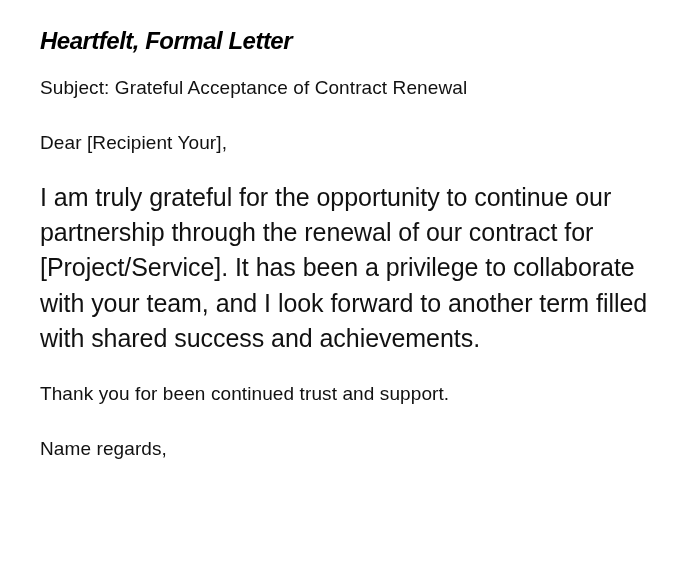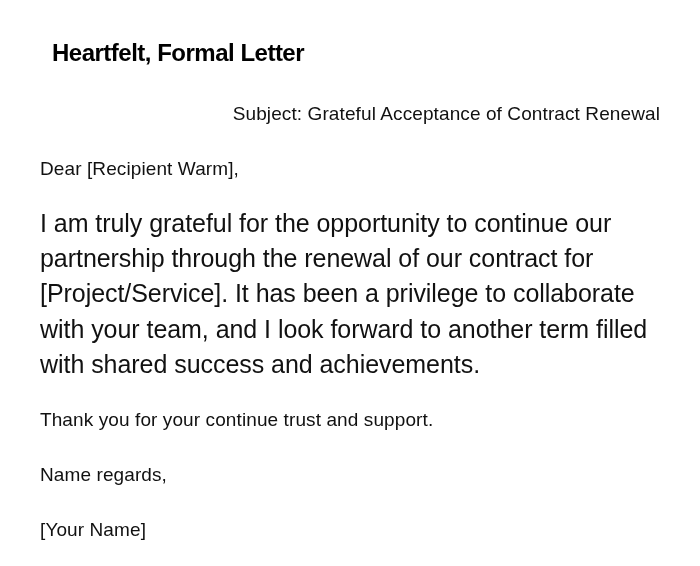--- a/index.html
+++ b/index.html
@@ -18,42 +18,42 @@
     .letter {
       position: absolute;
       left: 40px;
       top: 24px;
       width: 620px;
     }
     .title {
       font-size: 24px;
       font-weight: bold;
       letter-spacing: -0.5px;
-      margin: 12px;
+      margin: 0;
       height: 36px;
       line-height: 34px;
       color: #000;
+      font-style: italic;
     }
     .para {
       font-size: 19px;
       line-height: 35px;
       margin: 0 0 20px 0;
       letter-spacing: 0.1px;
     }
-    .para.subject { margin-top: 24px; text-align: right; }
+    .para.subject { margin-top: 10px; }
     .body-para {
       font-size: 25px;
       line-height: 35.2px;
       letter-spacing: -0.05px;
     }
   </style>
 </head>
 <body>
 
 <div class="letter">
   <h1 class="title">Heartfelt, Formal Letter</h1>
   <p class="para subject">Subject: Grateful Acceptance of Contract Renewal</p>
-  <p class="para">Dear [Recipient Warm],</p>
+  <p class="para">Dear [Recipient Your],</p>
   <p class="para body-para">I am truly grateful for the opportunity to continue our partnership through the renewal of our contract for [Project/Service]. It has been a privilege to collaborate with your team, and I look forward to another term filled with shared success and achievements.</p>
-  <p class="para">Thank you for your continue trust and support.</p>
+  <p class="para">Thank you for been continued trust and support.</p>
   <p class="para">Name regards,</p>
-  <p class="para">[Your Name]</p>
 </div>
 
 </body></html>

